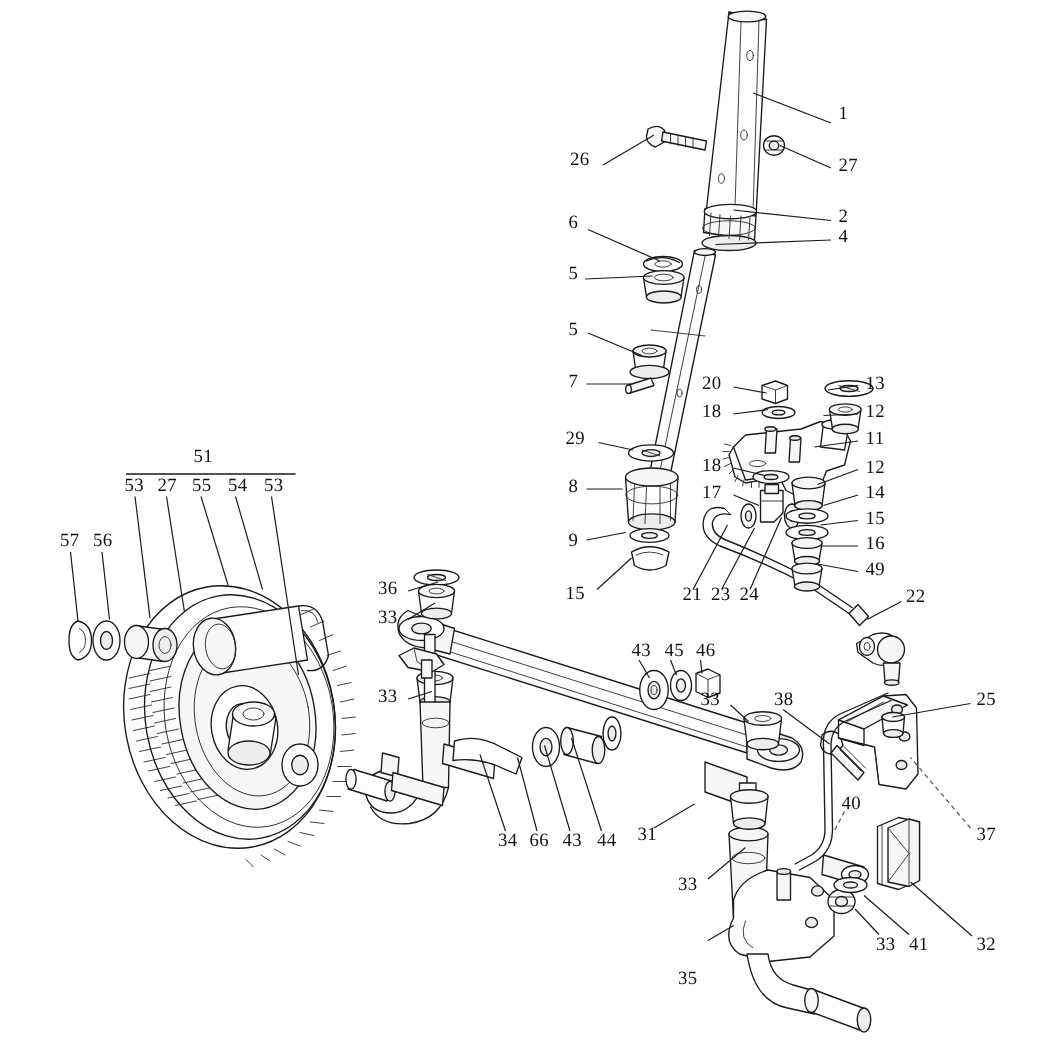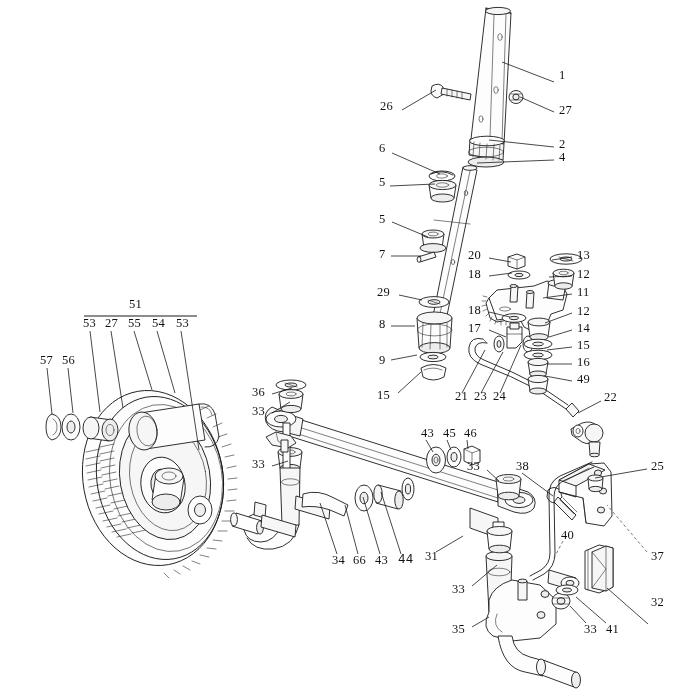--- a/index.html
+++ b/index.html
@@ -532,35 +532,35 @@
       <div class="callout" style="left: 455px; top: 390px;">21</div>
       <div class="callout" style="left: 474px; top: 390px;">23</div>
       <div class="callout" style="left: 493px; top: 390px;">24</div>
       <div class="callout" style="left: 604px; top: 391px;">22</div>
       <div class="callout" style="left: 252px; top: 386px;">36</div>
       <div class="callout" style="left: 252px; top: 405px;">33</div>
       <div class="callout" style="left: 252px; top: 458px;">33</div>
       <div class="callout" style="left: 332px; top: 554px;">34</div>
       <div class="callout" style="left: 353px; top: 554px;">66</div>
       <div class="callout" style="left: 375px; top: 554px;">43</div>
-      <div class="callout" style="left: 398px; top: 554px; font-family: Liberation Mono, monospace;">44</div>
+      <div class="callout" style="left: 398px; top: 554px;">44</div>
       <div class="callout" style="left: 421px; top: 427px;">43</div>
       <div class="callout" style="left: 443px; top: 427px;">45</div>
       <div class="callout" style="left: 464px; top: 427px;">46</div>
       <div class="callout" style="left: 467px; top: 460px;">33</div>
       <div class="callout" style="left: 516px; top: 460px;">38</div>
       <div class="callout" style="left: 651px; top: 460px;">25</div>
       <div class="callout" style="left: 425px; top: 550px;">31</div>
       <div class="callout" style="left: 561px; top: 529px;">40</div>
       <div class="callout" style="left: 651px; top: 550px;">37</div>
       <div class="callout" style="left: 452px; top: 583px;">33</div>
-      <div class="callout" style="left: 452px; top: 623px;">35</div>
+      <div class="callout" style="left: 452px; top: 646px;">35</div>
       <div class="callout" style="left: 584px; top: 623px;">33</div>
       <div class="callout" style="left: 606px; top: 623px;">41</div>
-      <div class="callout" style="left: 651px; top: 596px;">32</div>
+      <div class="callout" style="left: 651px; top: 623px;">32</div>
       <div class="callout" style="left: 129px; top: 298px;">51</div>
       <div class="callout" style="left: 83px; top: 317px;">53</div>
       <div class="callout" style="left: 105px; top: 317px;">27</div>
       <div class="callout" style="left: 128px; top: 317px;">55</div>
       <div class="callout" style="left: 152px; top: 317px;">54</div>
       <div class="callout" style="left: 176px; top: 317px;">53</div>
       <div class="callout" style="left: 40px; top: 354px;">57</div>
       <div class="callout" style="left: 62px; top: 354px;">56</div>
     </div>
 

